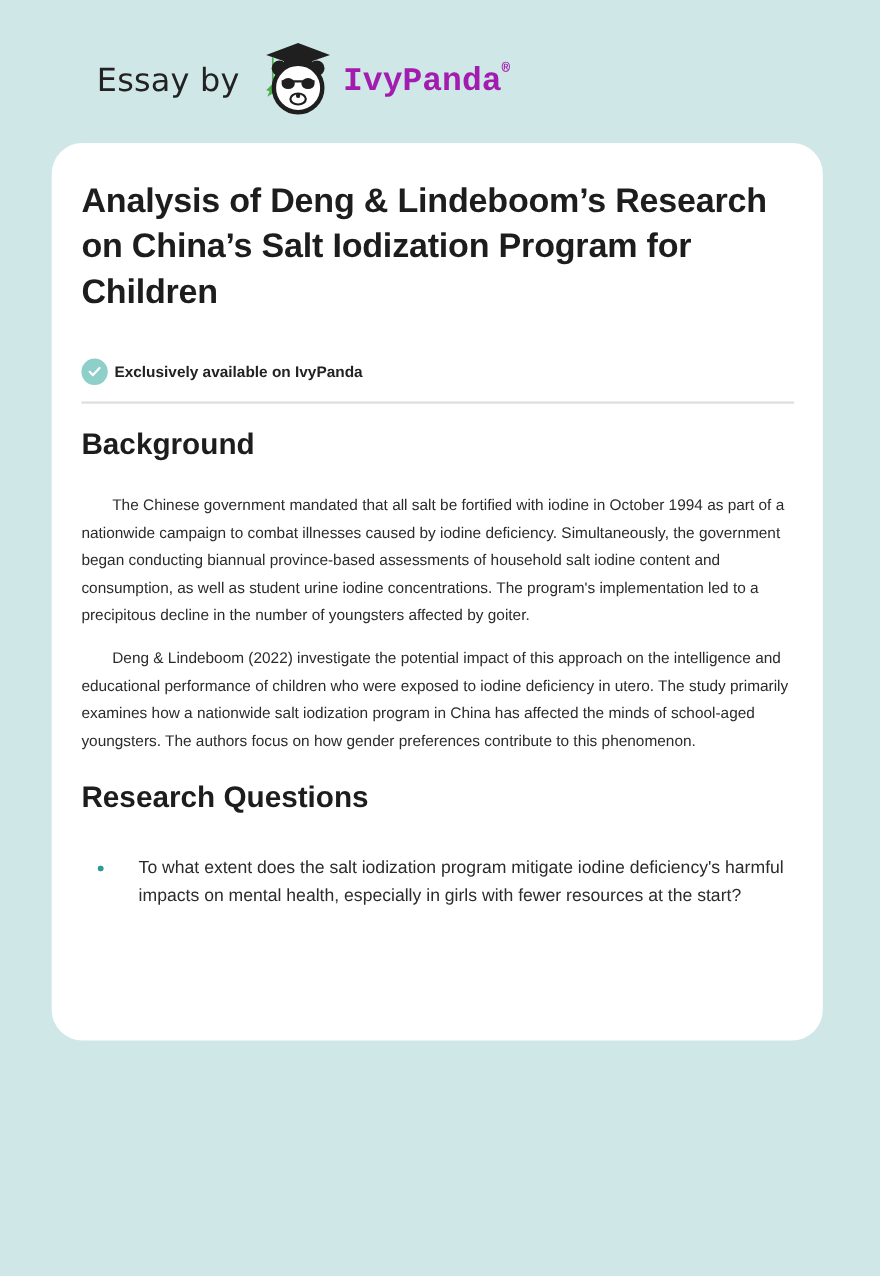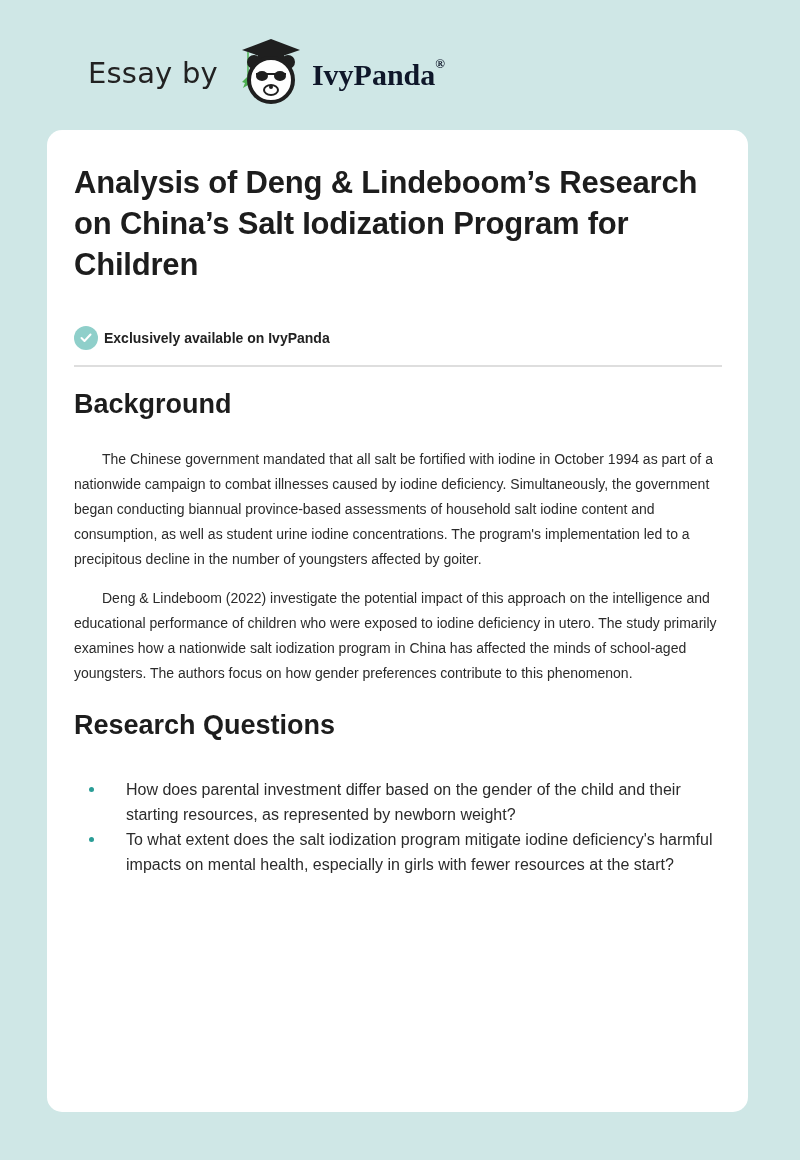--- a/index.html
+++ b/index.html
@@ -13,28 +13,28 @@
     .header {
       position: absolute; left: 48px; top: 36px;
       display: flex; align-items: center; height: 74px; margin-left: 40px;
     }
     .essay-by {
       font-family: "DejaVu Sans", sans-serif;
       font-size: 29px; color: #222; letter-spacing: 0.2px;
     }
     .logo { display: flex; align-items: center; margin-left: 20px; }
     .brand {
-      font-family: Liberation Serif, serif; font-weight: bold;
-      font-size: 30px; color: #0f172a; margin-left: 8px; position: relative; top: 2px;
+      font-family: Liberation Mono, monospace; font-weight: bold;
+      font-size: 30px; color: #a21caf; margin-left: 8px; position: relative; top: 2px;
     }
     .brand sup { font-size: 13px; position: relative; top: -6px; }
     .card {
       position: absolute; left: 47px; top: 130px;
-      width: 701px; height: 982px;
-      background: #ffffff; border-radius: 15px;
+      width: 701px; height: 816px;
+      background: #ffffff; border-radius: 28px;
     }
     .content { position: absolute; left: 27px; top: 32px; width: 648px; }
     h1 {
       margin: 0; font-size: 31px; line-height: 41px; font-weight: bold; color: #1d1d1d;
       letter-spacing: -0.2px;
     }
     .exclusive { display: flex; align-items: center; margin-top: 41px; }
     .check {
       width: 24px; height: 24px; border-radius: 50%; background: #8fcfca;
       display: flex; align-items: center; justify-content: center;
@@ -101,21 +101,20 @@
       <h2 class="bg-heading">Background</h2>
       <p class="p1">The Chinese government mandated that all salt be fortified with iodine in October 1994 as part of a nationwide campaign to combat illnesses caused by iodine deficiency. Simultaneously, the government began conducting biannual province-based assessments of household salt iodine content and consumption, as well as student urine iodine concentrations. The program's implementation led to a precipitous decline in the number of youngsters affected by goiter.</p>
       <p class="p2">Deng &amp; Lindeboom (2022) investigate the potential impact of this approach on the intelligence and educational performance of children who were exposed to iodine deficiency in utero. The study primarily examines how a nationwide salt iodization program in China has affected the minds of school-aged youngsters. The authors focus on how gender preferences contribute to this phenomenon.</p>
     </section>
 
     <section>
       <h2 class="rq-heading">Research Questions</h2>
       <ul>
         <li>
           <span class="bullet"></span>
-          <span>How does parental investment differ based on the gender of the child and their starting resources, as represented by newborn weight?</span>
         </li>
         <li>
           <span class="bullet"></span>
           <span>To what extent does the salt iodization program mitigate iodine deficiency's harmful impacts on mental health, especially in girls with fewer resources at the start?</span>
         </li>
       </ul>
     </section>
   </div>
 </main>
 

